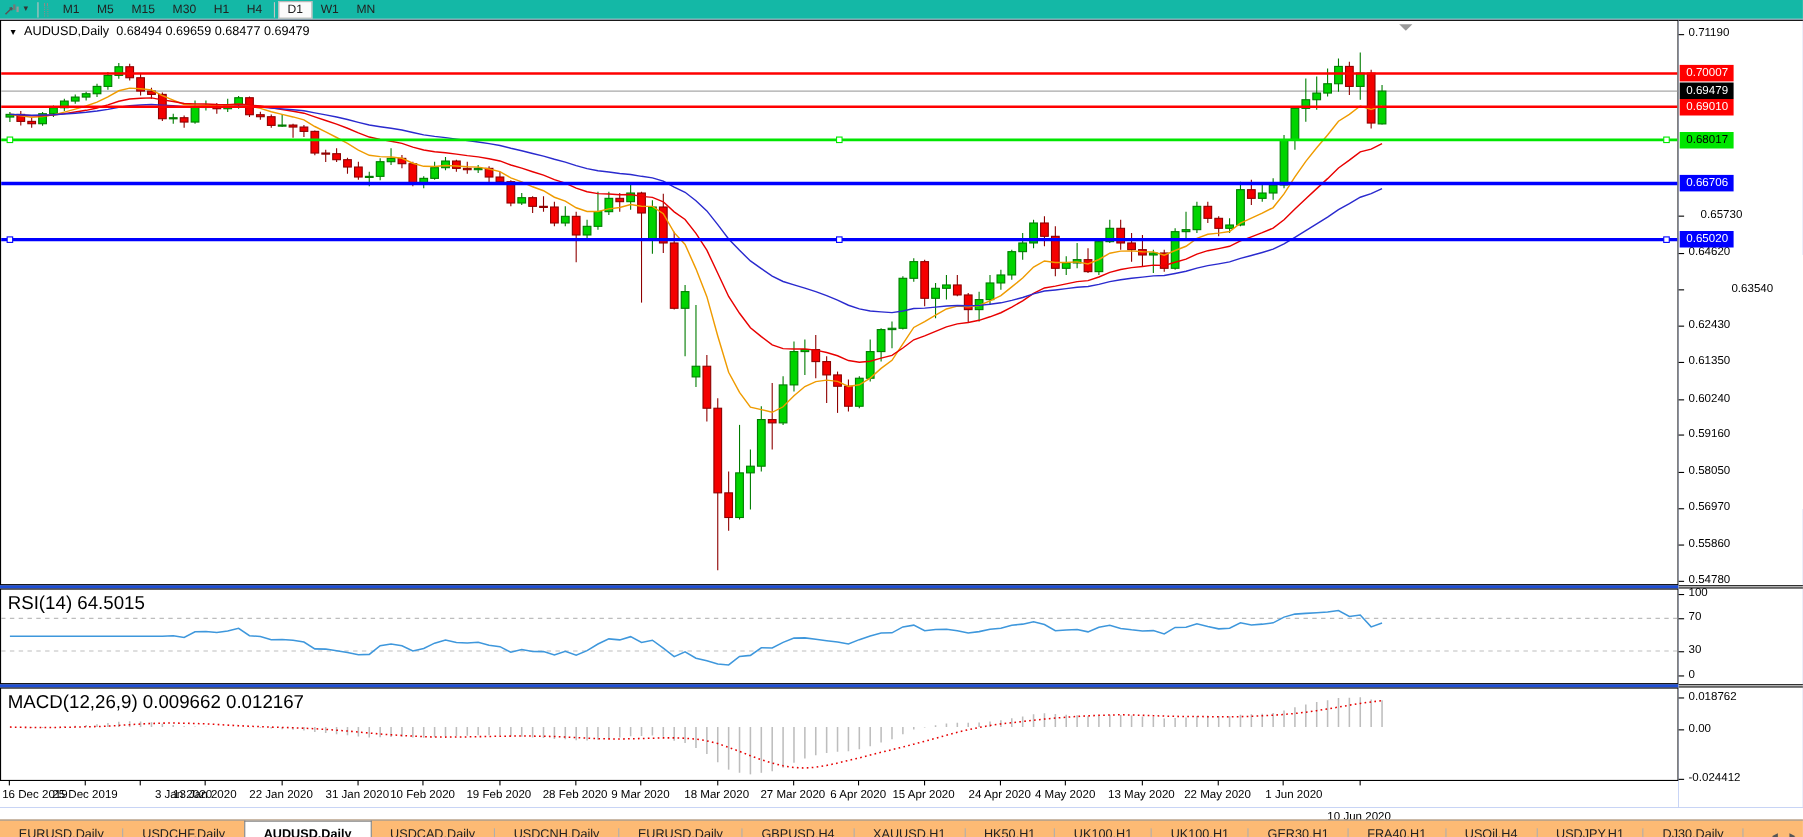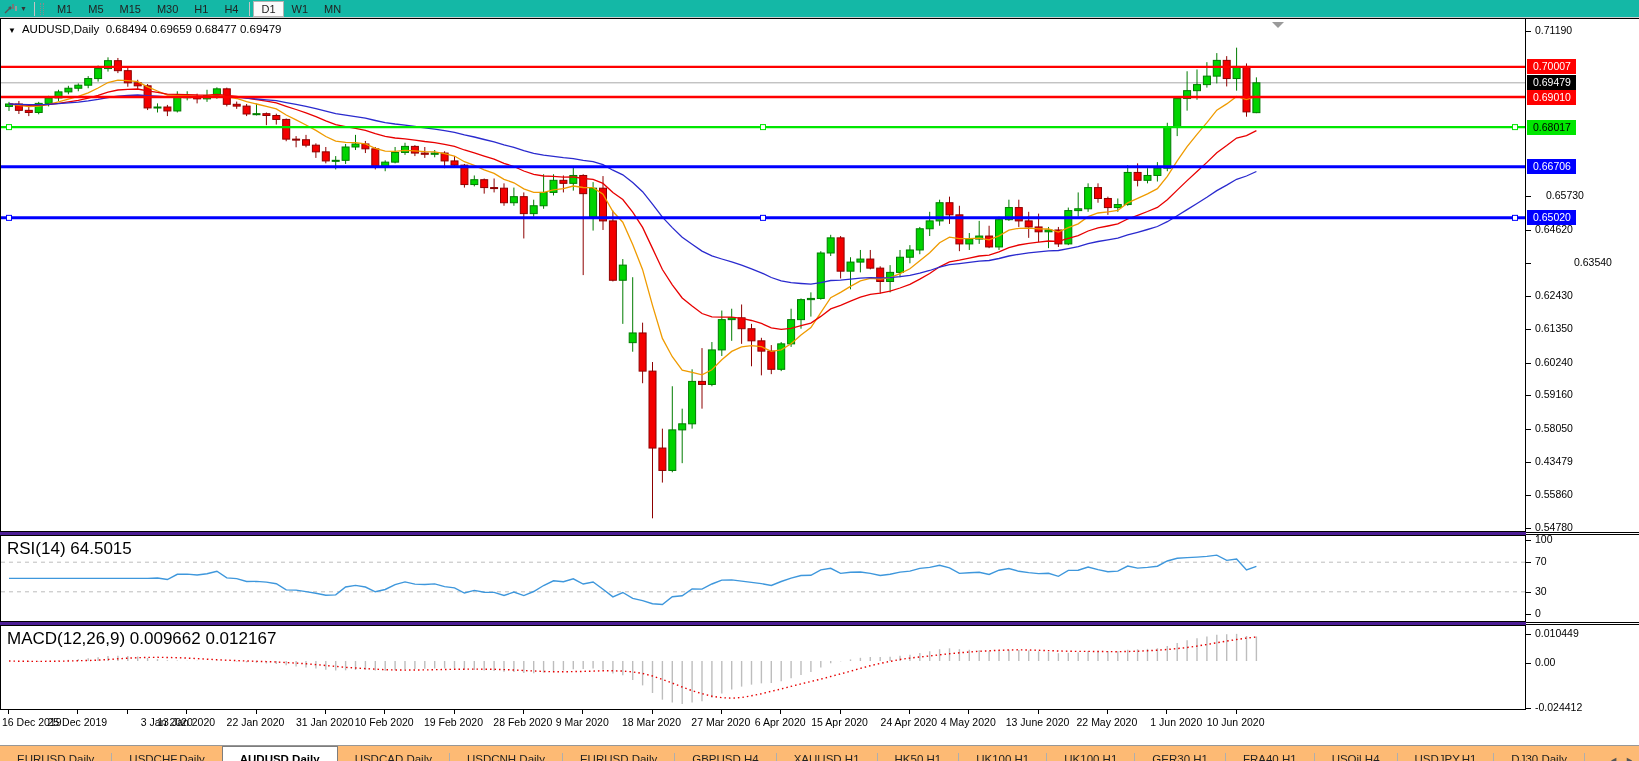--- a/index.html
+++ b/index.html
@@ -11,21 +11,21 @@
              background:#14b8a6; border-bottom:1px solid #cfcfcf;
              display:flex; align-items:center; font-size:11px; color:#222; }
   .tbicon { width:16px; height:14px; margin-left:3px; display:inline-flex; align-items:center; }
   .tbdrop { font-size:7px; color:#333; margin:0 4px 0 1px; }
   .tbsep { width:1px; height:14px; background:#c4c4c4; margin:0 3px; }
   .tbgrip { width:4px; height:12px; border-left:1px dotted #8a8a8a; border-right:1px dotted #8a8a8a; margin:0 5px 0 2px; }
   .tfbtn { padding:1px 7px; cursor:default; color:#222; border:1px solid transparent; }
   .tfbtn.active { background:#fbfbfb; border:1px solid #b3b3b3; }
 
   
-  .chart-area { position:absolute; left:0; top:18px; width:1639px; height:716px; background:#4c1d95; }
+  .chart-area { position:absolute; left:0; top:18px; width:1639px; height:716px; background:#1d4ed8; }
   .pane { position:absolute; left:0; width:1526px; background:#fff; border:1px solid #000; }
   .pane-main { top:0; height:514px; }
   .pane-rsi  { top:517px; height:87px; }
   .pane-macd { top:607px; height:85px; }
   .pane svg { position:absolute; left:0; top:0; }
   .chart-title { position:absolute; left:7px; top:4px; font-size:11.5px; color:#000; white-space:nowrap; }
   .chart-title .collapse { font-size:8px; margin-right:6px; }
   .ind-label { position:absolute; left:6px; top:3px; font-size:17px; color:#000; white-space:nowrap; }
 
   .date-axis { position:absolute; left:0; top:692px; width:1526px; height:24px; background:#fff; }
@@ -528,27 +528,27 @@
         <div class="date-label" style="left: 680.8px;">27 Mar 2020</div>
         <div class="date-tick" style="left: 780.2px;"></div>
         <div class="date-label" style="left: 740.2px;">6 Apr 2020</div>
         <div class="date-tick" style="left: 839.6px;"></div>
         <div class="date-label" style="left: 799.6px;">15 Apr 2020</div>
         <div class="date-tick" style="left: 908.9px;"></div>
         <div class="date-label" style="left: 868.9px;">24 Apr 2020</div>
         <div class="date-tick" style="left: 968.3px;"></div>
         <div class="date-label" style="left: 928.3px;">4 May 2020</div>
         <div class="date-tick" style="left: 1037.6px;"></div>
-        <div class="date-label" style="left: 997.6px;">13 June 2020</div>
+        <div class="date-label" style="left: 997.6px;">13 May 2020</div>
         <div class="date-tick" style="left: 1106.9px;"></div>
         <div class="date-label" style="left: 1066.9px;">22 May 2020</div>
         <div class="date-tick" style="left: 1166.3px;"></div>
         <div class="date-label" style="left: 1126.3px; padding-left: 20px;">1 Jun 2020</div>
         <div class="date-tick" style="left: 1235.6px;"></div>
-        <div class="date-label" style="left: 1195.6px;">10 Jun 2020</div>
+        <div class="date-label" style="left: 1195.6px; margin-top: 20px;">10 Jun 2020</div>
       </div>
     <div class="scale-col" id="scale-col">
       <div class="scale-topline"></div>
       <div class="scale-sep" style="top:514px"></div>
       <div class="scale-sep" style="top:604px"></div>
     <div class="ptick-dash" style="top: 13px;"></div>
         <div class="ptick" style="top: 6px;">0.71190</div>
         <div class="ptick-dash" style="top: 178.364px;"></div>
         <div class="ptick" style="top: 171.364px; padding-left: 11px;">0.65730</div>
         <div class="ptick-dash" style="top: 211.982px;"></div>
@@ -559,41 +559,41 @@
         <div class="ptick" style="top: 271.309px;">0.62430</div>
         <div class="ptick-dash" style="top: 311.018px;"></div>
         <div class="ptick" style="top: 304.018px;">0.61350</div>
         <div class="ptick-dash" style="top: 344.636px;"></div>
         <div class="ptick" style="top: 337.636px;">0.60240</div>
         <div class="ptick-dash" style="top: 377.346px;"></div>
         <div class="ptick" style="top: 370.346px;">0.59160</div>
         <div class="ptick-dash" style="top: 410.963px;"></div>
         <div class="ptick" style="top: 403.963px;">0.58050</div>
         <div class="ptick-dash" style="top: 443.673px;"></div>
-        <div class="ptick" style="top: 436.673px;">0.43479</div>
+        <div class="ptick" style="top: 436.673px;">0.56970</div>
         <div class="ptick-dash" style="top: 477.291px;"></div>
         <div class="ptick" style="top: 470.291px;">0.55860</div>
         <div class="ptick-dash" style="top: 510px;"></div>
         <div class="ptick" style="top: 503px;">0.54780</div>
         <div class="plabel" style="top: 41.3288px; background: rgb(255, 0, 0); color: rgb(255, 255, 255);">0.70007</div>
         <div class="plabel" style="top: 57.32px; background: rgb(0, 0, 0); color: rgb(255, 255, 255);">0.69479</div>
         <div class="plabel" style="top: 71.5244px; background: rgb(255, 0, 0); color: rgb(255, 255, 255);">0.69010</div>
         <div class="plabel" style="top: 101.599px; background: rgb(0, 230, 0); color: rgb(0, 0, 0);">0.68017</div>
         <div class="plabel" style="top: 141.304px; background: rgb(0, 0, 255); color: rgb(255, 255, 255);">0.66706</div>
         <div class="plabel" style="top: 192.367px; background: rgb(0, 0, 255); color: rgb(255, 255, 255);">0.65020</div>
         <div class="ptick-dash" style="top: 522px;"></div>
         <div class="ptick" style="top: 515px;">100</div>
         <div class="ptick-dash" style="top: 544.2px;"></div>
         <div class="ptick" style="top: 537.2px;">70</div>
         <div class="ptick-dash" style="top: 573.8px;"></div>
         <div class="ptick" style="top: 566.8px;">30</div>
         <div class="ptick-dash" style="top: 596px;"></div>
         <div class="ptick" style="top: 589px;">0</div>
         <div class="ptick-dash" style="top: 616px;"></div>
-        <div class="ptick" style="top: 609px;">0.010449</div>
+        <div class="ptick" style="top: 609px;">0.018762</div>
         <div class="ptick-dash" style="top: 645.01px;"></div>
         <div class="ptick" style="top: 638.01px;">0.00</div>
         <div class="ptick-dash" style="top: 690px;"></div>
         <div class="ptick" style="top: 683px;">-0.024412</div>
       </div>
   </div>
 
   <div class="tabbar">
     <div id="tabs" style="display:flex;align-items:stretch;">
         <div class="tab">EURUSD,Daily</div>

